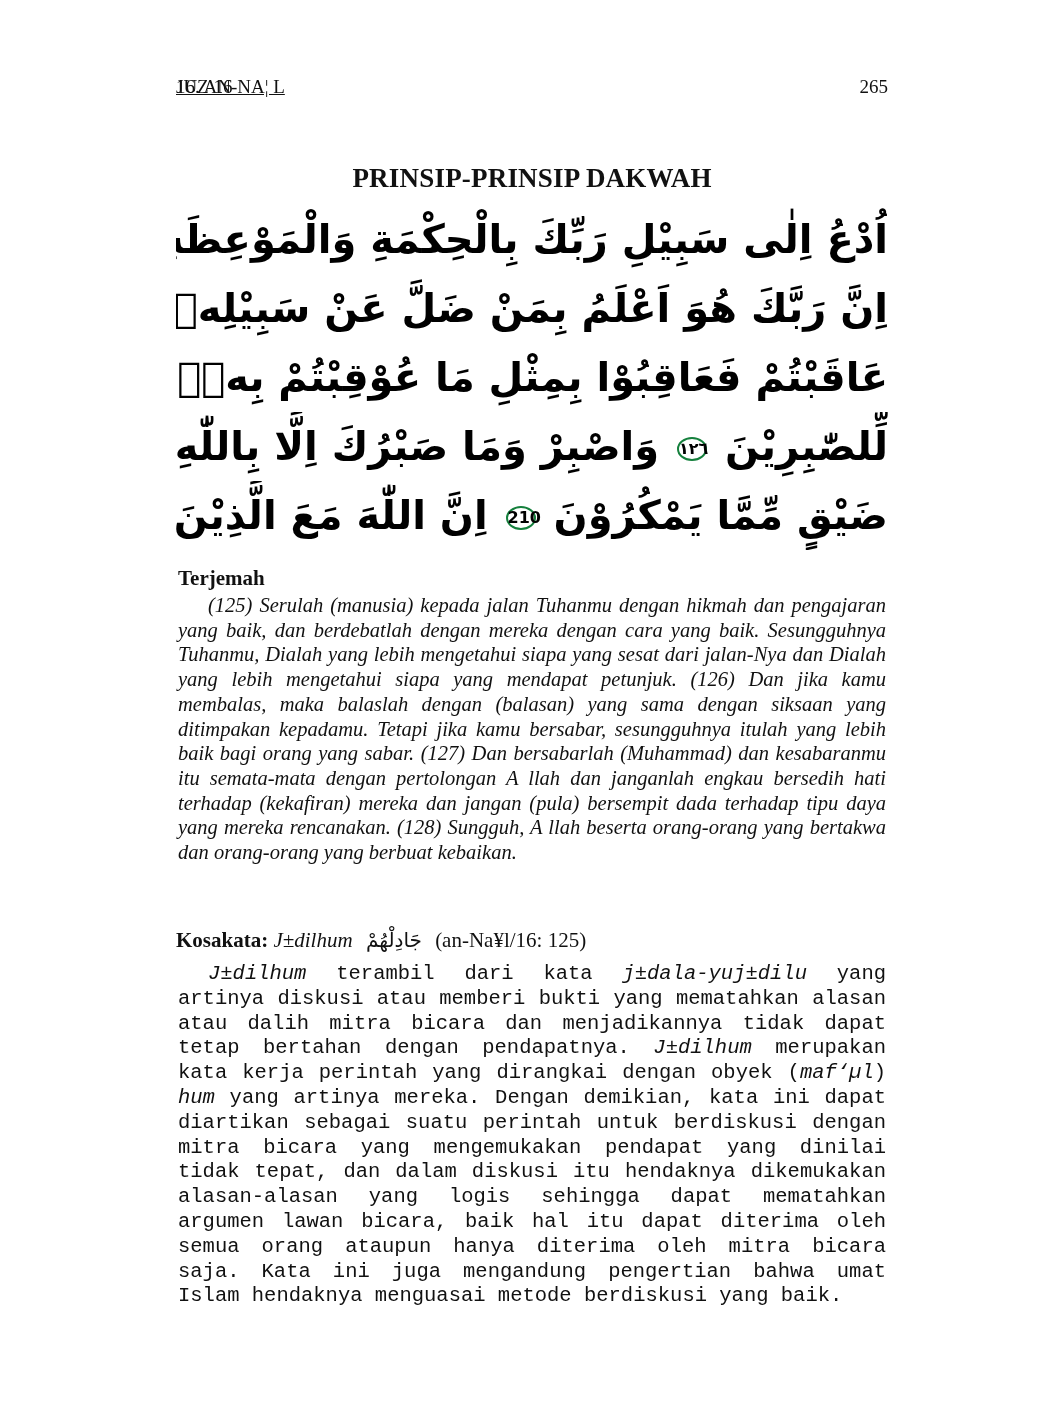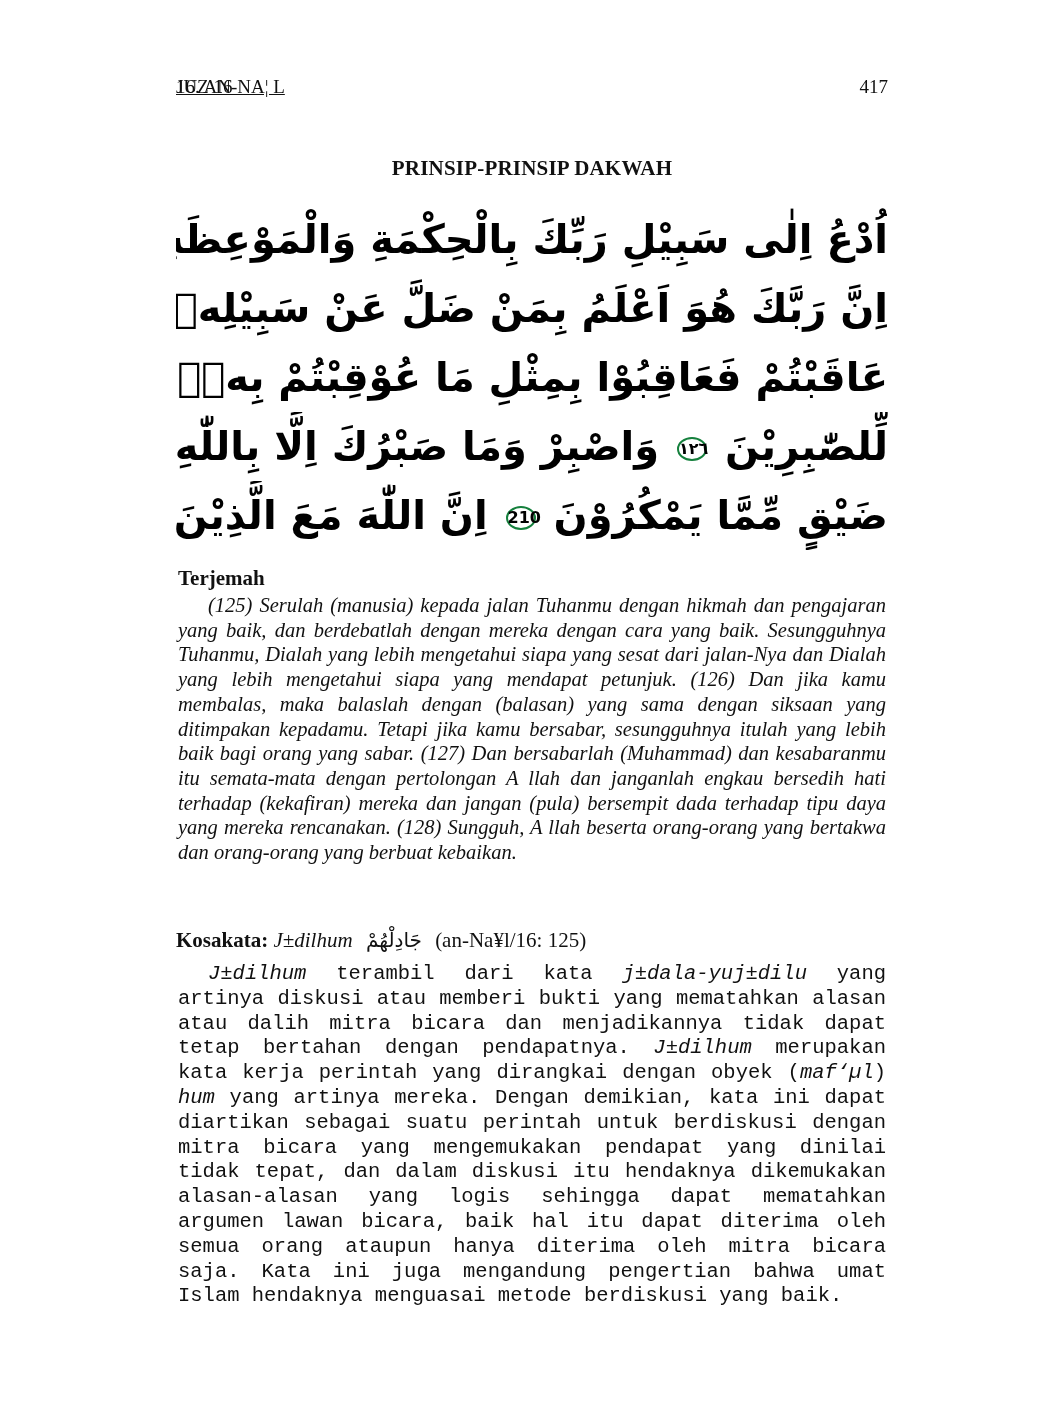--- a/index.html
+++ b/index.html
@@ -19,26 +19,26 @@
       height: 24px;
       font-size: 19px;
     }
     .running-head span { position: absolute; top: 0; white-space: nowrap; }
     .rh-left { left: 0; }
     .rh-center { left: 0; right: 0; text-align: left; text-decoration: underline; }
     .rh-right { right: 0; }
 
     .section-title {
       position: absolute;
-      top: 156px;
+      top: 163px;
       left: 176px;
       width: 712px;
       text-align: center;
       font-weight: bold;
-      font-size: 21px;
+      font-size: 27px;
       letter-spacing: 0.2px;
     }
 
     .arabic-block {
       position: absolute;
       top: 205px;
       left: 176px;
       width: 712px;
       direction: rtl;
       text-align: justify;
@@ -117,21 +117,21 @@
       font-family: Liberation Mono, monospace;
     }
     .explanation i { font-style: italic; }
   </style>
 </head>
 <body>
 
 <div class="running-head">
   <span class="rh-left">JUZ 16</span>
   <span class="rh-center">16. AN-NA¦ L</span>
-  <span class="rh-right">417</span>
+  <span class="rh-right">265</span>
 </div>
 
 <div class="section-title">PRINSIP-PRINSIP DAKWAH</div>
 
 <div class="arabic-block">
   <span class="arabic-line">
     <span>اُدْعُ اِلٰى سَبِيْلِ رَبِّكَ بِالْحِكْمَةِ وَالْمَوْعِظَةِ الْحَسَنَةِ وَجَادِلْهُمْ بِالَّتِيْ هِيَ اَحْسَنُۗ</span>
   </span>
   <span class="arabic-line">
     <span>اِنَّ رَبَّكَ هُوَ اَعْلَمُ بِمَنْ ضَلَّ عَنْ سَبِيْلِهٖ وَهُوَ اَعْلَمُ بِالْمُهْتَدِيْنَ</span>

